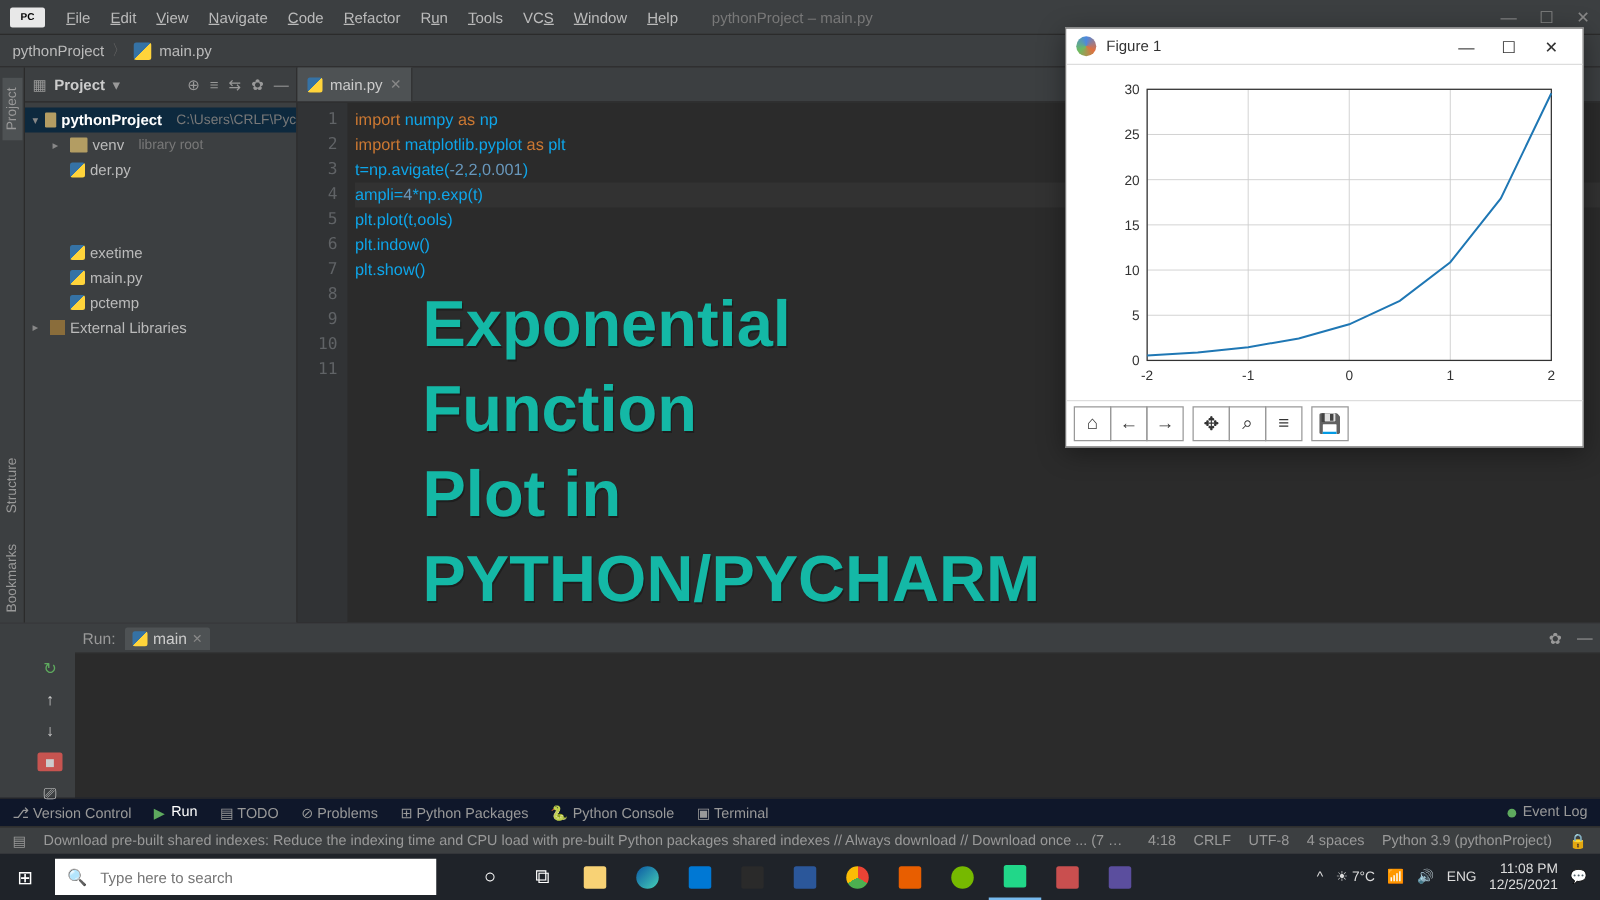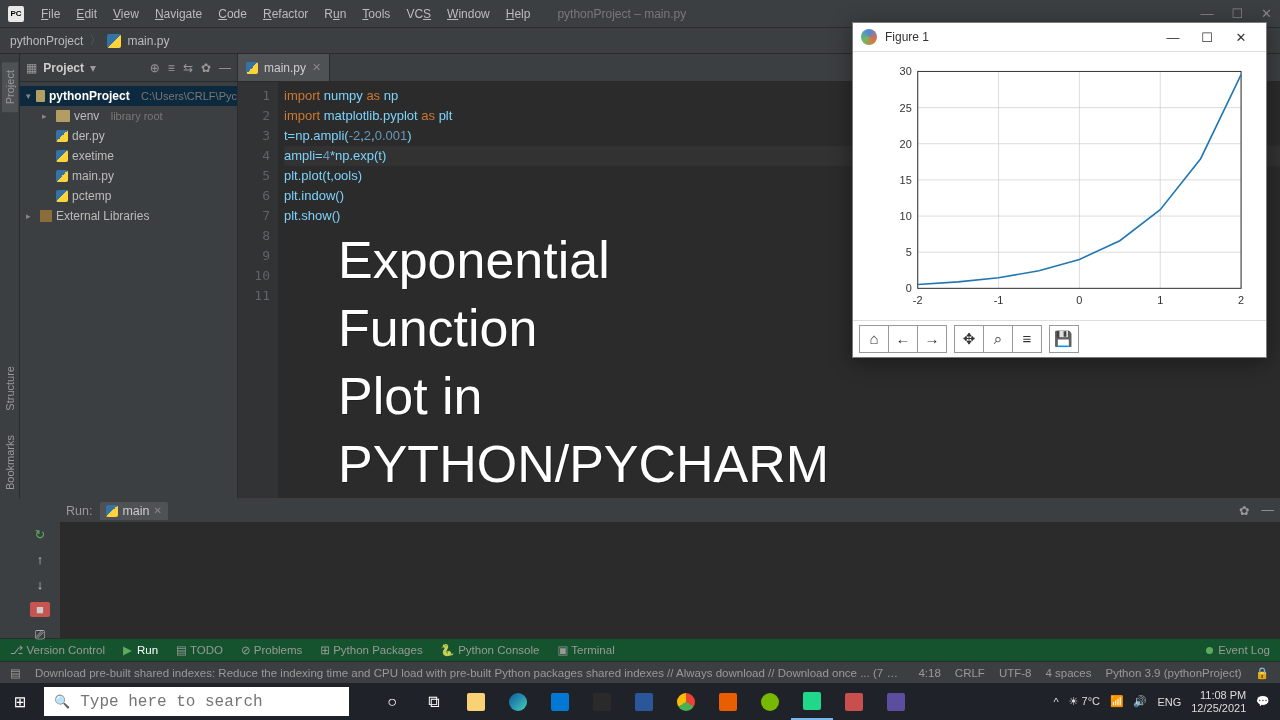--- a/index.html
+++ b/index.html
@@ -1,19 +1,19 @@
 <!DOCTYPE html>
 <html><head>
 <meta charset="utf-8">
 <style>
 *{box-sizing:border-box;margin:0;padding:0;font-family:"Segoe UI",Arial,sans-serif}
 body{width:1280px;height:720px;background:#3c3f41;color:#bbb;font-size:12px;overflow:hidden;position:relative}
 
 .titlebar{height:28px;background:#3c3f41;display:flex;align-items:center;padding:0 8px;border-bottom:1px solid #2b2b2b}
-.pc-logo{width:16px;height:16px;background:#e8e8e8;color:#000;font-size:8px;font-weight:bold;display:flex;align-items:center;justify-content:center;margin-right:10px;border-radius:2px}
+.pc-logo{width:28px;height:16px;background:#e8e8e8;color:#000;font-size:8px;font-weight:bold;display:flex;align-items:center;justify-content:center;margin-right:10px;border-radius:2px}
 .menu{display:flex;gap:2px}
 .menu-item{padding:3px 7px;cursor:pointer;border-radius:2px}
 .menu-item u{text-decoration:underline}
 .title-text{margin-left:20px;color:#787878;font-size:12px}
 .win-controls{margin-left:auto;display:flex;gap:18px;color:#888;font-size:13px}
 .win-controls span{cursor:pointer}
 
 .breadcrumb{height:26px;background:#3c3f41;display:flex;align-items:center;padding:0 10px;gap:6px;border-bottom:1px solid #2b2b2b;font-size:12px}
 .breadcrumb .sep{color:#666}
 .breadcrumb .py-icon{width:14px;height:14px;background:linear-gradient(135deg,#3572A5 50%,#ffd43b 50%);border-radius:2px}
@@ -42,23 +42,23 @@
 .editor{flex:1;background:#2b2b2b;display:flex;flex-direction:column;position:relative;min-width:0}
 .editor-tabs{height:28px;background:#3c3f41;display:flex;align-items:center;border-bottom:1px solid #2b2b2b}
 .etab{display:flex;align-items:center;gap:6px;padding:0 8px;height:100%;background:#4e5254;border-right:1px solid #2b2b2b;color:#ccc;cursor:pointer}
 .etab .close{color:#888;font-size:11px}
 .code-area{flex:1;display:flex;overflow:hidden;position:relative}
 .gutter{width:40px;background:#313335;color:#606366;text-align:right;padding:4px 8px 0 0;font-family:Consolas,monospace;font-size:13px;line-height:20px}
 .code{flex:1;padding:4px 0 0 6px;font-family:Consolas,monospace;font-size:13px;line-height:20px;color:#a9b7c6;position:relative}
 .code .line{height:20px;white-space:pre}
 .code .hl{background:#323232}
 .kw{color:#cc7832}
-.id{color:#7dd3fc}
+.id{color:#0ea5e9}
 .num{color:#6897bb}
-.ovl{position:absolute;left:60px;top:144px;font-family:"Courier New",monospace;font-weight:normal;color:#ffffff;font-size:52px;line-height:68px;pointer-events:none;text-shadow:1px 1px 0 rgba(0,0,0,0.3)}
+.ovl{position:absolute;left:60px;top:144px;font-family:"Courier New",monospace;font-weight:bold;color:#14b8a6;font-size:52px;line-height:68px;pointer-events:none;text-shadow:1px 1px 0 rgba(0,0,0,0.3)}
 
 .figure{position:absolute;left:852px;top:22px;width:415px;height:336px;background:#fff;border:1px solid #7a7a7a;box-shadow:0 4px 20px rgba(0,0,0,0.4);display:flex;flex-direction:column;z-index:50}
 .fig-title{height:30px;display:flex;align-items:center;padding:0 8px;gap:8px;font-size:12px;color:#333;border-bottom:1px solid #ddd}
 .fig-logo{width:16px;height:16px;border-radius:50%;background:conic-gradient(#4c88e0,#e07040,#6dbb60,#4c88e0)}
 .fig-wc{margin-left:auto;display:flex;gap:0}
 .fig-wc span{width:34px;height:28px;display:flex;align-items:center;justify-content:center;font-size:13px;color:#333;cursor:pointer}
 .fig-plot{flex:1;padding:8px 10px 0 10px;position:relative}
 .fig-toolbar{height:38px;display:flex;align-items:center;padding:0 6px;gap:0;border-top:1px solid #ddd}
 .ftb{width:30px;height:28px;border:1px solid #999;display:flex;align-items:center;justify-content:center;font-size:15px;color:#333;cursor:pointer;margin-right:-1px}
 .plot-svg{width:100%;height:100%}
@@ -68,21 +68,21 @@
 .run-gutter{width:40px;background:#3c3f41;display:flex;flex-direction:column;align-items:center;padding-top:28px;gap:10px}
 .run-btn{width:20px;height:20px;display:flex;align-items:center;justify-content:center;font-size:13px;cursor:pointer;color:#ccc}
 .run-btn.green{color:#5eaa5e}
 .run-btn.red{background:#c75450;border-radius:2px}
 .run-body{flex:1;padding:28px 10px 0 10px;font-family:Consolas,monospace;font-size:12.5px;color:#bbb;position:relative}
 .run-tabs{position:absolute;top:0;left:0;right:0;height:24px;display:flex;align-items:center;padding:0 6px;gap:8px;background:#3c3f41;border-bottom:1px solid #2b2b2b}
 .run-tabs .lbl{color:#999}
 .run-tabs .tab{display:flex;align-items:center;gap:4px;padding:2px 6px;background:#4e5254;border-radius:2px 2px 0 0;color:#ccc}
 .run-tabs .cfg{margin-left:auto;display:flex;gap:12px;color:#999}
 
-.bottom-tools{height:23px;background:#14532d;display:flex;align-items:center;padding:0 10px;gap:18px;border-top:1px solid #2b2b2b;font-size:11.5px;color:#999}
+.bottom-tools{height:23px;background:#0f172a;display:flex;align-items:center;padding:0 10px;gap:18px;border-top:1px solid #2b2b2b;font-size:11.5px;color:#999}
 .bt-item{display:flex;align-items:center;gap:5px;cursor:pointer}
 .bt-item.active{color:#fff}
 .green-dot{width:7px;height:7px;border-radius:50%;background:#5eaa5e}
 .bt-right{margin-left:auto}
 .status-bar{height:22px;background:#3c3f41;display:flex;align-items:center;padding:0 10px;gap:14px;font-size:11.5px;color:#999;border-top:1px solid #2b2b2b}
 .sb-msg{flex:1;overflow:hidden;white-space:nowrap;text-overflow:ellipsis}
 
 .taskbar{position:absolute;left:0;bottom:0;width:100%;height:37px;background:#1f2329;display:flex;align-items:center}
 .start{width:40px;height:100%;display:flex;align-items:center;justify-content:center;color:#fff;font-size:15px;cursor:pointer}
 .search{width:305px;height:29px;margin:0 4px;background:#fff;display:flex;align-items:center;padding:0 10px;gap:10px;color:#666;font-size:13px}
@@ -153,21 +153,21 @@
       </div>
       <div class="tree-row" style="padding-left:22px">
         <span class="chev">▸</span><span class="folder-icon"></span>
         <span>venv</span>&nbsp;<span class="dim">library root</span>
       </div>
       <div id="files">
           <div class="tree-row" style="padding-left: 36px;">
             <span class="py-small"></span>
             <span>der.py</span>
           </div>
-          <div class="tree-row" style="padding-left: 36px;">
+          <div class="tree-row" style="padding-left: 36px; margin-top: 46px;">
             <span class="py-small"></span>
             <span>exetime</span>
           </div>
           <div class="tree-row" style="padding-left: 36px;">
             <span class="py-small"></span>
             <span>main.py</span>
           </div>
           <div class="tree-row" style="padding-left: 36px;">
             <span class="py-small"></span>
             <span>pctemp</span>
@@ -187,21 +187,21 @@
         <span class="py-small"></span>
         <span>main.py</span>
         <span class="close">✕</span>
       </div>
     </div>
     <div class="code-area">
       <div class="gutter" id="gut">1<br>2<br>3<br>4<br>5<br>6<br>7<br>8<br>9<br>10<br>11<br></div>
       <div class="code" id="code">
         <div class="line"><span class="kw">import </span><span class="id">numpy </span><span class="kw">as </span><span class="id">np</span></div>
           <div class="line"><span class="kw">import </span><span class="id">matplotlib.pyplot </span><span class="kw">as </span><span class="id">plt</span></div>
-          <div class="line"><span class="id">t=np.ampli(</span><span class="num">-2</span><span class="id">,</span><span class="num">2</span><span class="id">,</span><span class="num">0.001</span><span class="id">)</span></div>
+          <div class="line"><span class="id">t=np.avigate(</span><span class="num">-2</span><span class="id">,</span><span class="num">2</span><span class="id">,</span><span class="num">0.001</span><span class="id">)</span></div>
           <div class="line hl"><span class="id">ampli=</span><span class="num">4</span><span class="id">*np.exp(t)</span></div>
           <div class="line"><span class="id">plt.plot(t</span><span class="id">,</span><span class="id">ools)</span></div>
           <div class="line"><span class="id">plt.indow()</span></div>
           <div class="line"><span class="id">plt.show()</span></div>
           <div class="line"></div>
           <div class="line"></div>
           <div class="line"></div>
           <div class="line"></div>
           <div class="ovl" id="ovl">
             <div>Exponential</div>
@@ -314,21 +314,21 @@
   <span>UTF-8</span>
   <span>4 spaces</span>
   <span>Python 3.9 (pythonProject)</span>
   <span>🔒</span>
 </div>
 
 <div class="taskbar">
   <div class="start">⊞</div>
   <div class="search">
     <span>🔍</span>
-    <input style="border: none; outline: none; flex: 1 1 0%; font-size: 16px; font-family: Liberation Mono, monospace;" placeholder="Type here to search">
+    <input style="border: none; outline: none; flex: 1 1 0%; font-size: 12px;" placeholder="Type here to search">
   </div>
   <div class="tb-icons">
     <div class="tb-ic">○</div>
     <div class="tb-ic">⧉</div>
     <div class="tb-ic">
         <span class="app-square" style="background:#f8d275"></span>
       </div>
     <div class="tb-ic">
         <span class="app-square" style="background:linear-gradient(135deg,#0c59a4,#45d0b7);border-radius:50%"></span>
       </div>

